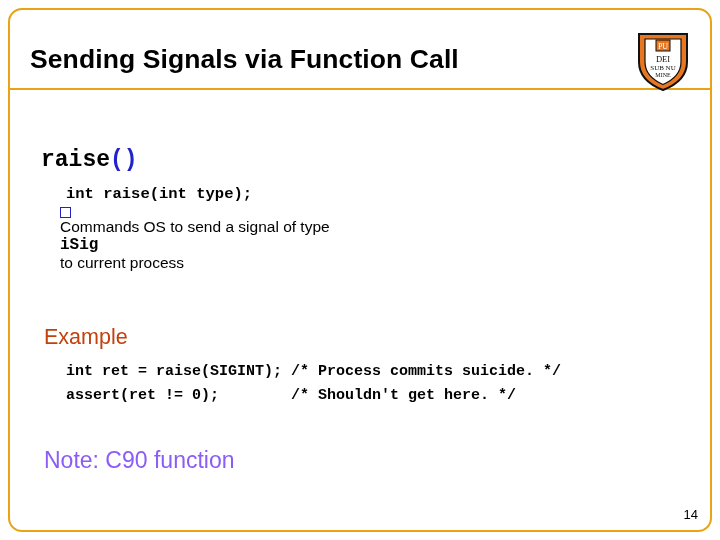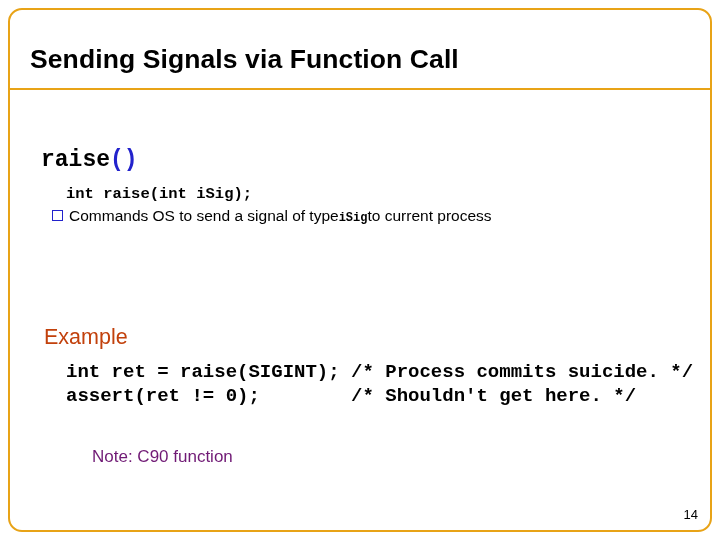--- a/index.html
+++ b/index.html
@@ -95,104 +95,115 @@
     top: 93px;
     font-family: "Liberation Mono", monospace;
     font-size: 15.5px;
     font-weight: bold;
     color: #000000;
     white-space: nowrap;
   }
 
   .bullet-row {
     position: absolute;
-    left: 52px;
+    left: 60px;
     font-size: 15.5px;
     color: #000000;
     white-space: nowrap;
     display: flex;
     align-items: baseline;
+    flex-direction: column;
   }
   .bullet-row.b1 { top: 115px; }
   .bullet-row.b2 { top: 141px; }
 
   .sq-bullet {
     display: inline-block;
     width: 11px;
     height: 11px;
     border: 1.5px solid #2222CC;
     box-sizing: border-box;
     margin-right: 6px;
     position: relative;
     top: 0px;
     flex: none;
   }
 
   .mono-inline {
     font-family: "Liberation Mono", monospace;
-    font-size: 12px;
+    font-size: 16px;
     font-weight: bold;
   }
 
   .heading-example {
     position: absolute;
     left: 44px;
     top: 233px;
     font-size: 21.5px;
     color: #c2410c;
     white-space: nowrap;
   }
 
   .code-block {
     position: absolute;
     left: 66px;
     top: 268px;
     font-family: "Liberation Mono", monospace;
-    font-size: 19px;
+    font-size: 15px;
     font-weight: bold;
     color: #000000;
     line-height: 24px;
     white-space: pre;
   }
 
   .note-line {
     position: absolute;
     left: 44px;
     top: 355px;
-    font-size: 17px;
-    color: #701a75;
-    white-space: nowrap;
-    margin-left: 48px;
+    font-size: 23px;
+    color: #8b5cf6;
+    white-space: nowrap;
   }
 
   .page-number {
     position: absolute;
     right: 22px;
     bottom: 18px;
     font-size: 13px;
     color: #000000;
   }
 </style>
 </head>
 <body>
 
 <div class="slide">
 
   <div class="frame"></div>
 
   <div class="title-area">
     <div class="slide-title">Sending Signals via Function Call</div>
 
+    <span class="logo">
+      <svg width="54" height="60" viewBox="0 0 54 60" xmlns="http://www.w3.org/2000/svg">
+        <path d="M3 2 H51 V30 C51 44 40 53 27 58 C14 53 3 44 3 30 Z" fill="#E87722" stroke="#111111" stroke-width="2"></path>
+        <path d="M9 7 H45 V30 C45 41 36 48.5 27 52.5 C18 48.5 9 41 9 30 Z" fill="#FFFFFF" stroke="#111111" stroke-width="1.2"></path>
+        <rect x="20" y="8" width="14" height="11" fill="#E87722" stroke="#111111" stroke-width="1"></rect>
+        <text x="27" y="16.5" font-family="'Liberation Serif', serif" font-size="8" fill="#FFFFFF" text-anchor="middle">PU</text>
+        <text x="27" y="30" font-family="'Liberation Serif', serif" font-size="8.5" fill="#111111" text-anchor="middle">DEI</text>
+        <text x="27" y="38" font-family="'Liberation Serif', serif" font-size="7" fill="#111111" text-anchor="middle">SUB NU</text>
+        <text x="27" y="45" font-family="'Liberation Serif', serif" font-size="6" fill="#111111" text-anchor="middle">MINE</text>
+      </svg>
+    </span>
   </div>
 
   <div class="content">
 
     <div class="heading-raise"><span>raise</span><span class="paren">()</span></div>
 
-    <div class="code-sig">int raise(int iSig);</div>
+    <div class="code-sig">int raise(int type);</div>
 
     <div class="bullet-row b1">
       <span class="sq-bullet"></span>
       <span>Commands OS to send a signal of type </span>
       <span class="mono-inline">iSig</span>
       <span> to current process</span>
     </div>
 
 
     <div class="heading-example">Example</div>

